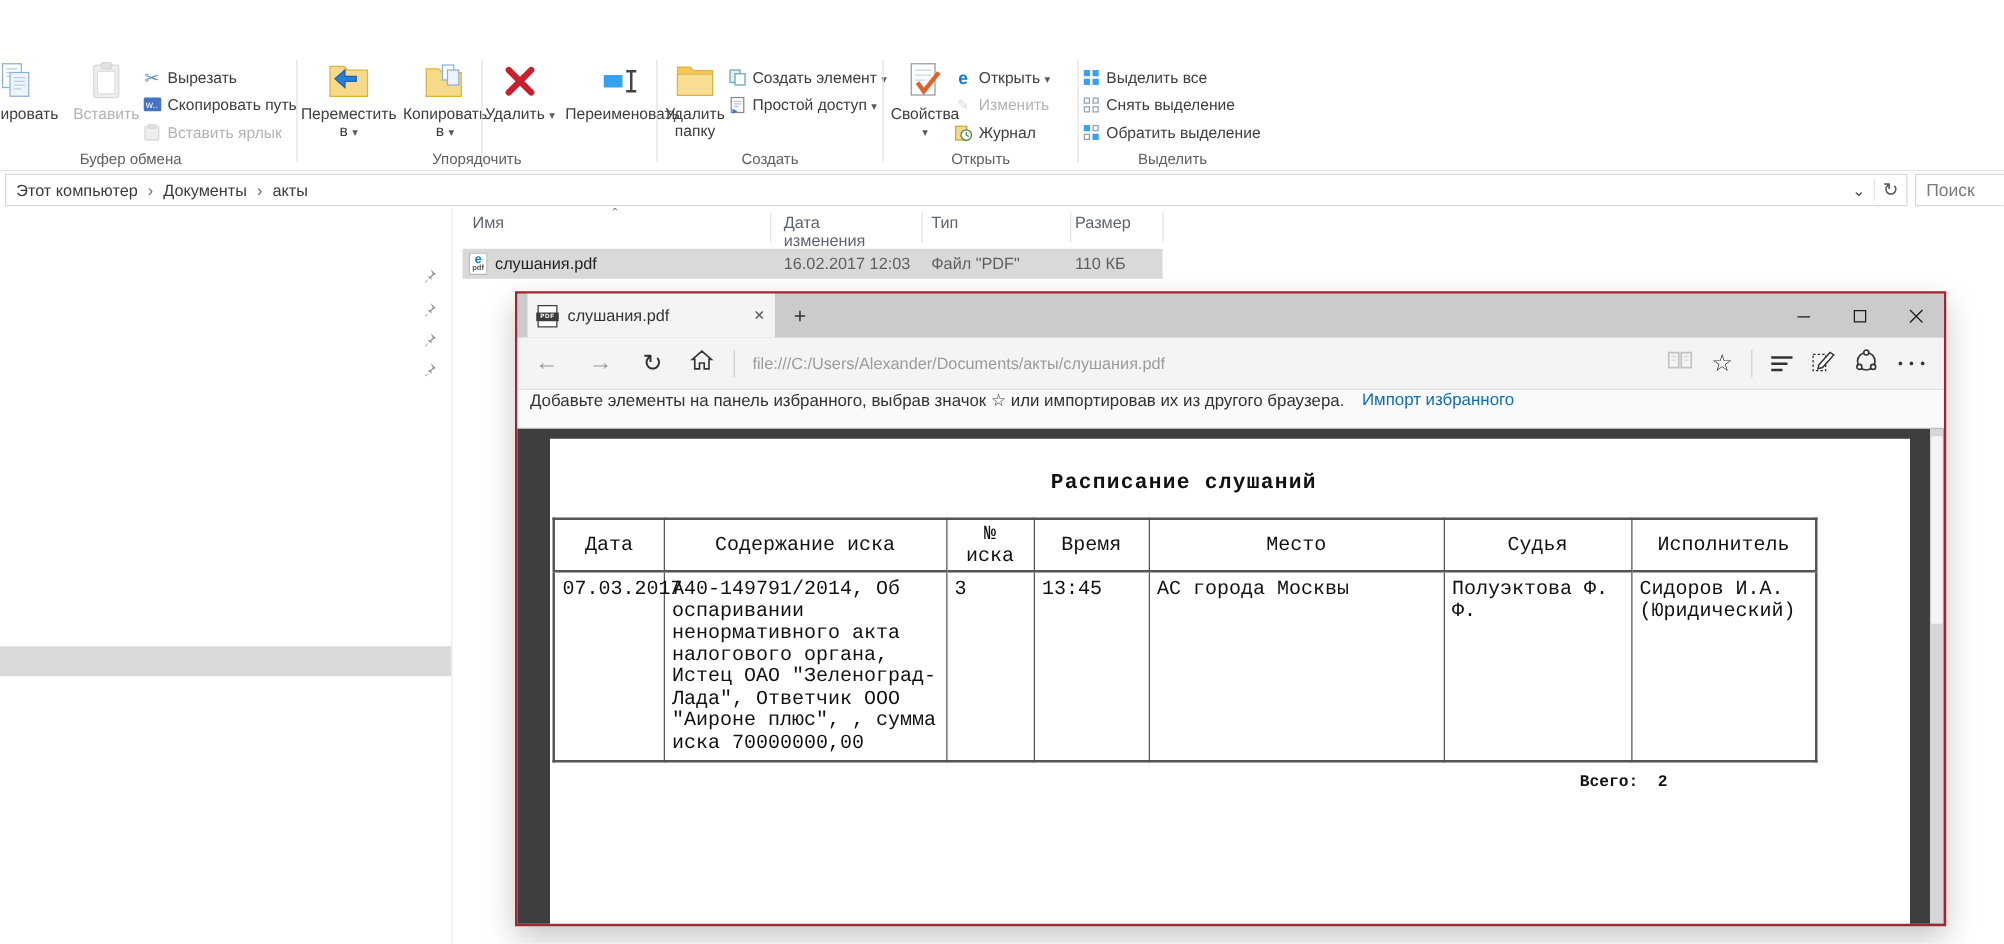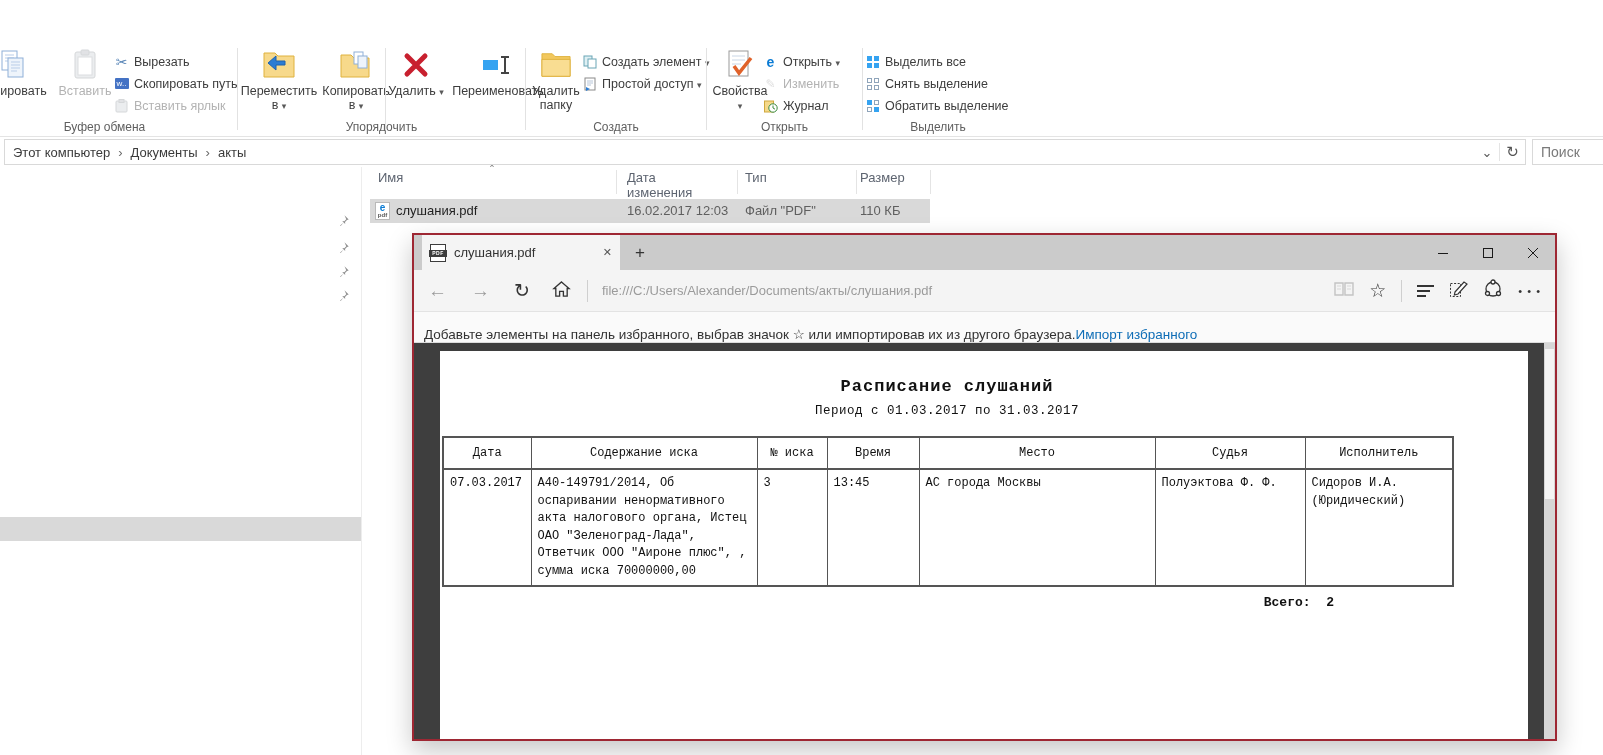--- a/index.html
+++ b/index.html
@@ -69,33 +69,33 @@
     font-size:5px; line-height:7px; text-align:center; letter-spacing:.5px; font-weight:bold; }
 
   .etoolbar { height:42px; background:#f4f4f4; display:flex; align-items:center; border-bottom:1px solid #e3e3e3; }
   .navglyph { font-size:19px; color:#9a9a9a; }
   .navglyph.dark { color:#333; }
   .etb-sep { width:1px; height:22px; background:#cfcfcf; margin:0 0 0 16px; }
   .urltext { margin-left:14px; font-size:13px; color:#9b9b9b; white-space:nowrap; overflow:hidden; flex:1; }
   .etb-icons { display:flex; align-items:center; gap:15px; margin-right:14px; }
   .hub-lines div { height:2px; background:#333; margin:3px 0; }
 
-  .fav-notice { height:31px; background:#fafafa; border-bottom:1px solid #dcdcdc; display:flex; align-items:flex-end;
-    padding-left:10px; font-size:13.5px; color:#333; gap:0; }
+  .fav-notice { height:31px; background:#fafafa; border-bottom:1px solid #dcdcdc; display:flex; align-items:flex-start;
+    padding-left:10px; font-size:13.5px; color:#333; gap:14px; }
   .fav-link { color:#0e6db6; }
 
   .pdfarea { position:relative; height:396px; background:#3e3e3e; overflow:hidden;
     font-family:"Liberation Mono","DejaVu Sans Mono",monospace; }
   .pdfpage { position:absolute; left:26px; top:8px; width:1088px; bottom:-10px; background:#fff; color:#111; }
   .pdf-scroll { position:absolute; right:0; top:0; width:11px; bottom:0; background:#d6d6d6; }
   .pdf-thumb { position:absolute; left:1px; right:1px; top:6px; height:150px; background:#f4f4f4; }
   .pdf-title { margin-top:26px; width:1014px; text-align:center; font-size:17px; font-weight:bold; letter-spacing:1px; }
   .pdf-sub { margin-top:8px; width:1014px; text-align:center; font-size:12.5px; letter-spacing:.5px; }
   table.hearings { border-collapse:collapse; table-layout:fixed; width:1010px; margin:18px 3px 0 2px;
-    border:2px solid #555; font-size:12px; }
+    border:2px solid #555; font-size:16px; }
   table.hearings th { border:1px solid #555; border-bottom:2px solid #555; font-weight:normal; text-align:center;
     height:32px; padding:2px 6px; }
   table.hearings td { border:1px solid #555; border-top:2px solid #555; vertical-align:top; text-align:left;
     padding:5px 6px; line-height:17.5px; }
   .pdf-total { width:1010px; margin-left:2px; margin-top:8px; text-align:right; padding-right:118px;
     font-size:13px; font-weight:bold; }
 
   .redx { stroke:#c8202f; stroke-width:5; stroke-linecap:round; }
 </style>
 </head>
@@ -428,21 +428,20 @@
     </div>
 
     <div class="fav-notice">
       <span>Добавьте элементы на панель избранного, выбрав значок ☆ или импортировав их из другого браузера.</span>
       <span class="fav-link">Импорт избранного</span>
     </div>
 
     <div class="pdfarea">
       <div class="pdfpage">
         <div class="pdf-title">Расписание слушаний</div>
-        <div class="pdf-sub">Период с 01.03.2017 по 31.03.2017</div>
         <table class="hearings">
           <colgroup>
             <col style="width:88px">
               <col style="width:226px">
               <col style="width:70px">
               <col style="width:92px">
             <col style="width:236px">
               <col style="width:150px">
               <col style="width:148px">
           </colgroup>

